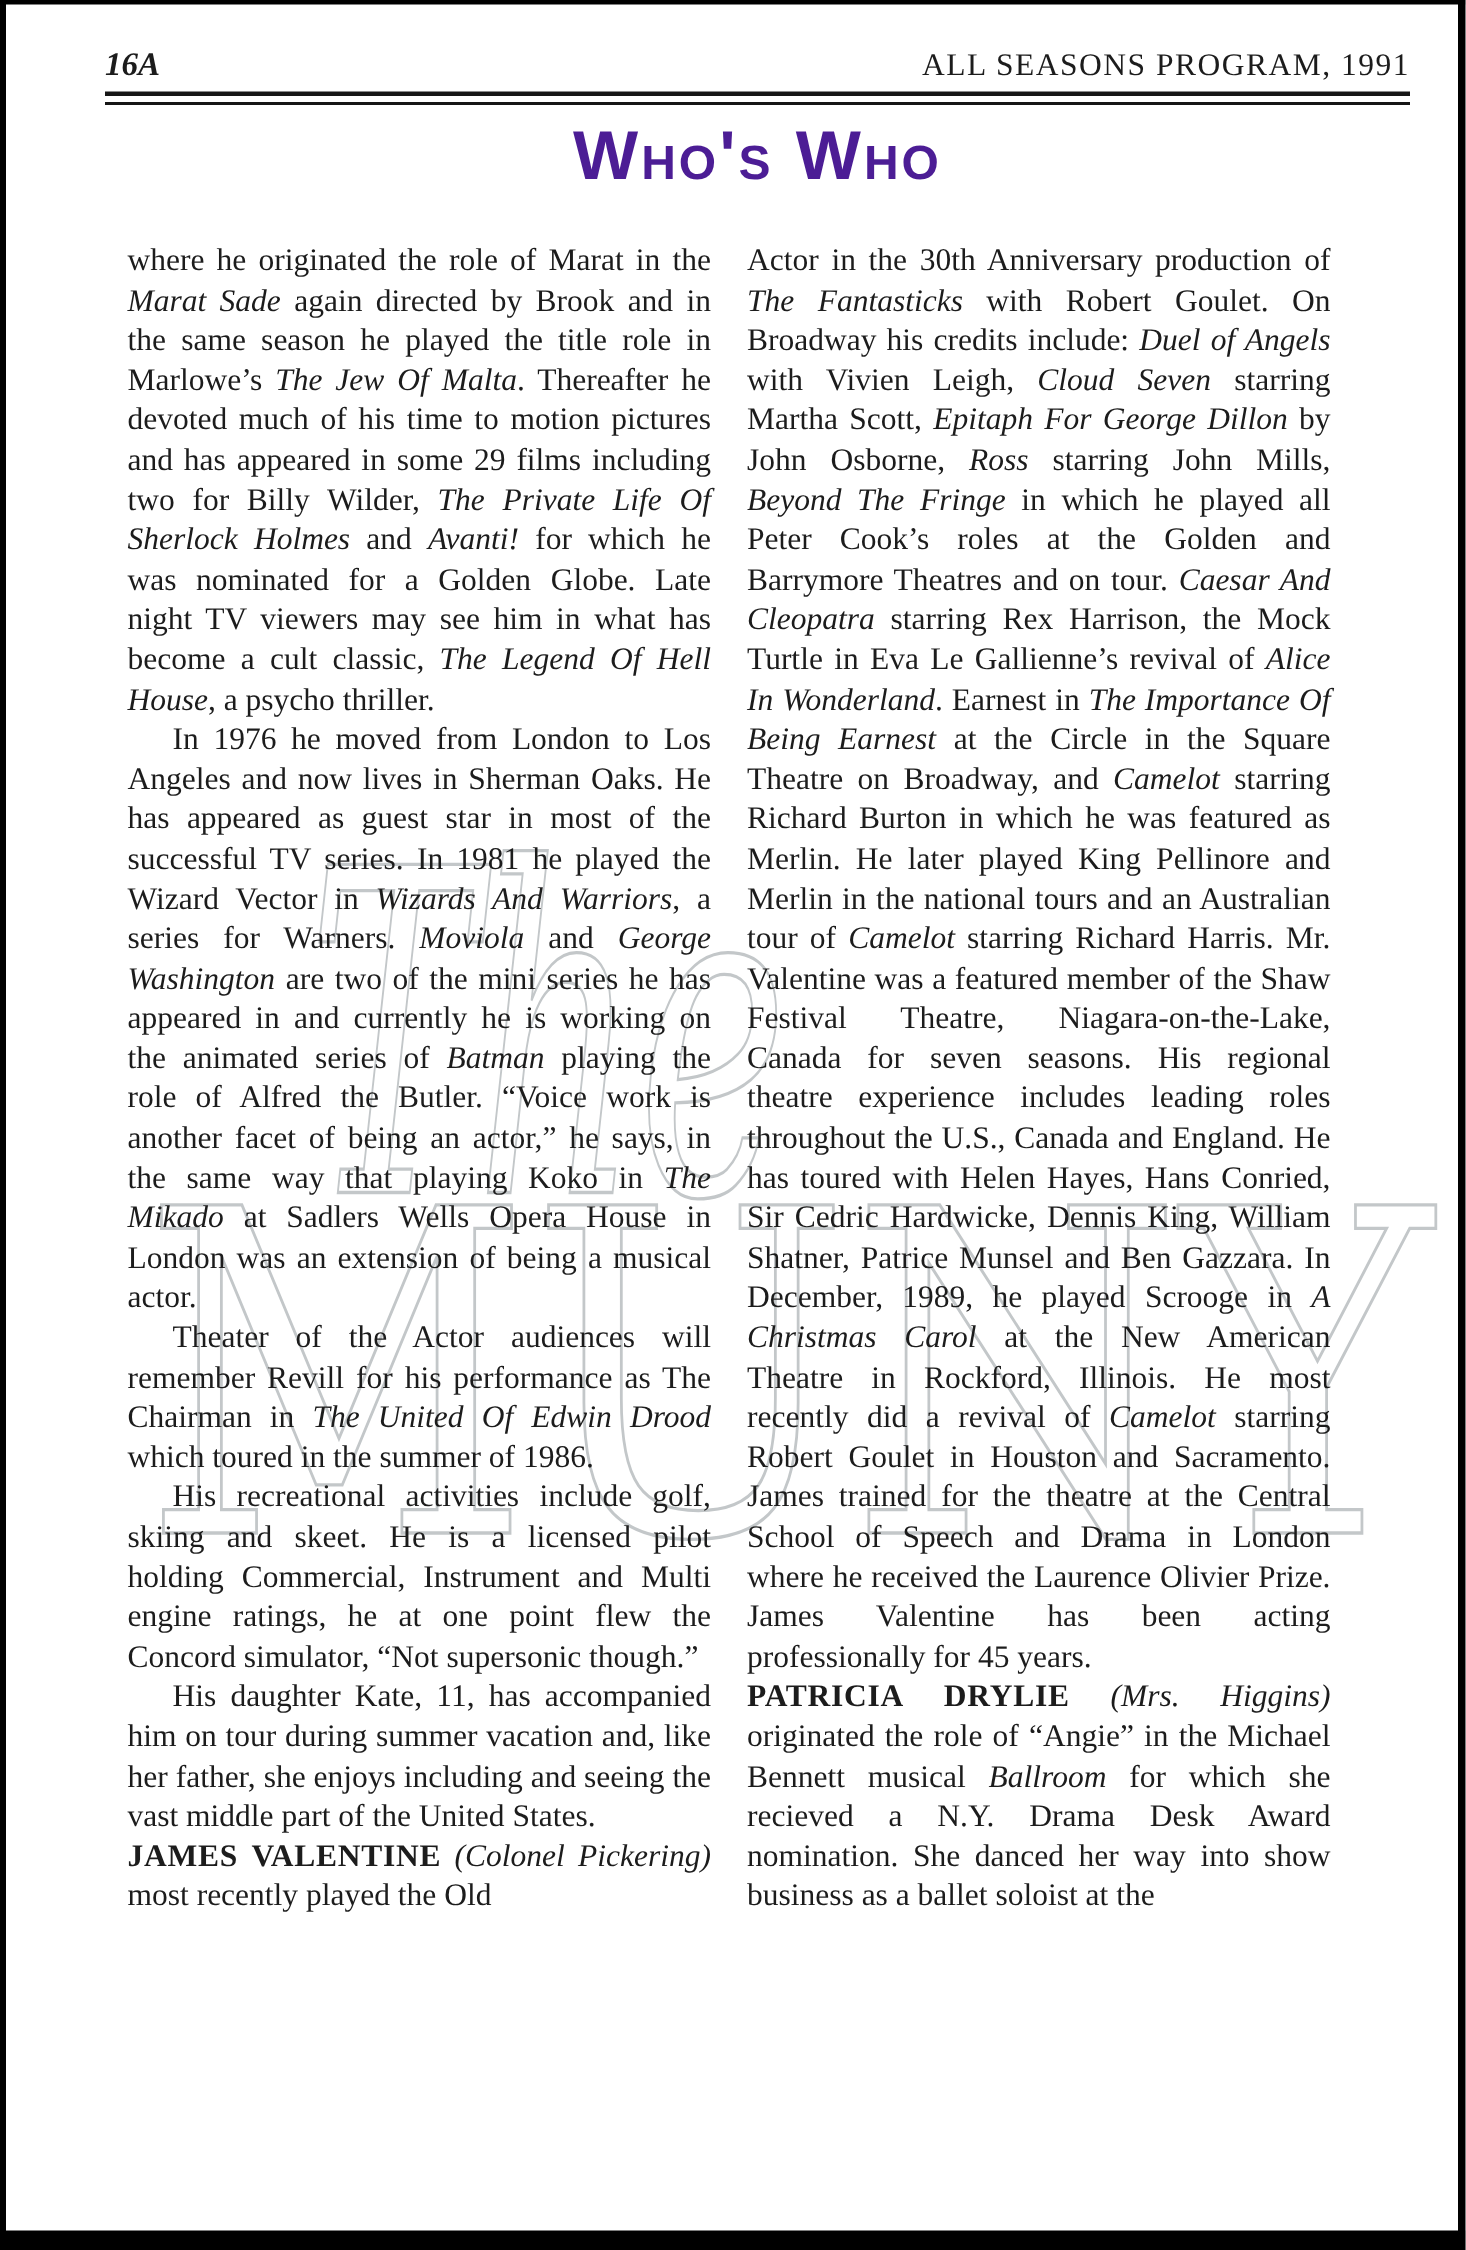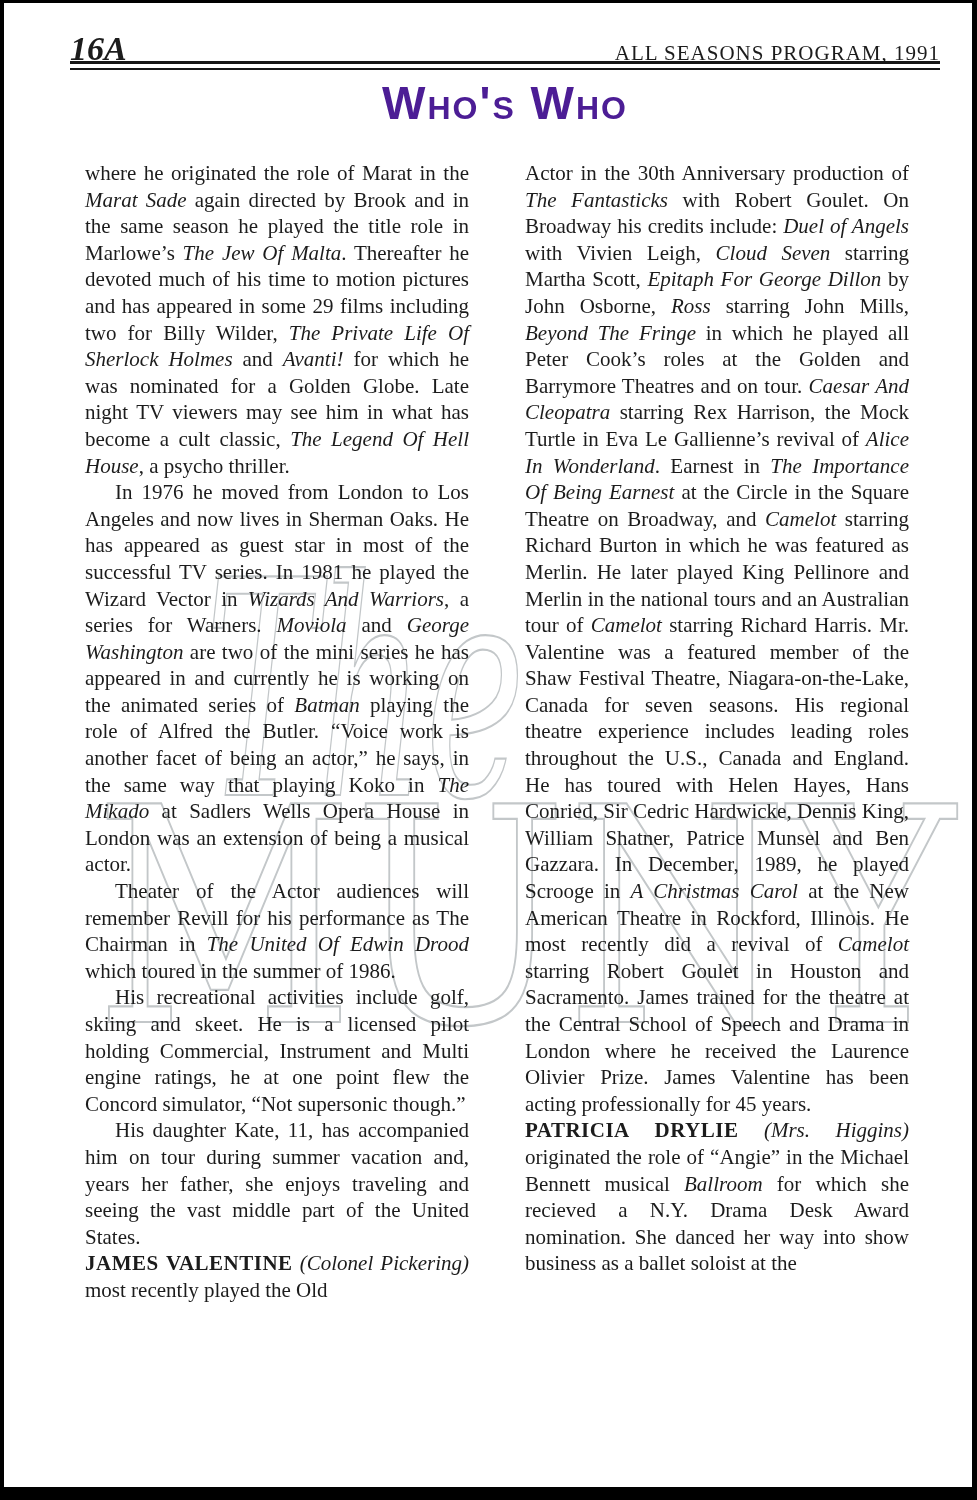--- a/index.html
+++ b/index.html
@@ -20,36 +20,36 @@
   .wm{fill:none;stroke:#c3c7c9;stroke-width:2.2px;}
   .wm-the{font-family:"DejaVu Serif",serif;font-style:italic;font-size:300px;}
   .wm-muny{font-family:"DejaVu Serif",serif;font-size:300px;}
 
   .content{position:relative;z-index:1;}
 
   .header-row{
     position:absolute;left:70px;top:30px;width:870px;
     display:flex;justify-content:space-between;align-items:baseline;
   }
-  .page-num{font-size:34px;font-weight:bold;font-style:italic;}
+  .page-num{font-size:22px;font-weight:bold;font-style:italic;}
   .program-title{font-size:21px;letter-spacing:1px;}
   .rule{
     position:absolute;left:70px;top:61px;width:870px;height:4px;
     border-top:3px solid #161616;border-bottom:2px solid #161616;
     box-sizing:content-box;
   }
   .page-title{
     position:absolute;left:70px;top:76px;width:870px;margin:0;
     text-align:center;
     font-family:"Liberation Sans",sans-serif;font-weight:bold;
     font-size:46px;font-variant:small-caps;letter-spacing:2px;color:#4c1d95;
   }
   .columns{
     position:absolute;left:85px;top:160px;width:824px;
-    display:flex;gap:56px;
+    display:flex;gap:24px;
   }
   .col{
     width:389px;text-align:justify;
     font-size:21px;line-height:26.6px;
   }
   .col p{margin:0;}
   .para.indent{text-indent:30px;}
   .para.gap-before{}
   .ital{font-style:italic;}
   .bold-name{font-weight:bold;letter-spacing:0.5px;}
@@ -74,21 +74,21 @@
     <div class="rule"></div>
 
     <h1 class="page-title">Who's Who</h1>
 
     <div class="columns">
       <div class="col">
           <p class="para"><span>where he originated the role of Marat in the </span><span class="ital">Marat Sade</span><span> again directed by Brook and in the same season he played the title role in Marlowe’s </span><span class="ital">The Jew Of Malta</span><span>. Thereafter he devoted much of his time to motion pictures and has appeared in some 29 films including two for Billy Wilder, </span><span class="ital">The Private Life Of Sherlock Holmes</span><span> and </span><span class="ital">Avanti!</span><span> for which he was nominated for a Golden Globe. Late night TV viewers may see him in what has become a cult classic, </span><span class="ital">The Legend Of Hell House</span><span>, a psycho thriller.</span></p>
           <p class="para indent"><span>In 1976 he moved from London to Los Angeles and now lives in Sherman Oaks. He has appeared as guest star in most of the successful TV series. In 1981 he played the Wizard Vector in </span><span class="ital">Wizards And Warriors</span><span>, a series for Warners. </span><span class="ital">Moviola</span><span> and </span><span class="ital">George Washington</span><span> are two of the mini series he has appeared in and currently he is working on the animated series of </span><span class="ital">Batman</span><span> playing the role of Alfred the Butler. “Voice work is another facet of being an actor,” he says, in the same way that playing Koko in </span><span class="ital">The Mikado</span><span> at Sadlers Wells Opera House in London was an extension of being a musical actor.</span></p>
           <p class="para indent"><span>Theater of the Actor audiences will remember Revill for his performance as The Chairman in </span><span class="ital">The United Of Edwin Drood</span><span> which toured in the summer of 1986.</span></p>
           <p class="para indent"><span>His recreational activities include golf, skiing and skeet. He is a licensed pilot holding Commercial, Instrument and Multi engine ratings, he at one point flew the Concord simulator, “Not supersonic though.”</span></p>
-          <p class="para indent"><span>His daughter Kate, 11, has accompanied him on tour during summer vacation and, years her father, she enjoys traveling and seeing the vast middle part of the United States.</span></p>
+          <p class="para indent"><span>His daughter Kate, 11, has accompanied him on tour during summer vacation and, like her father, she enjoys including and seeing the vast middle part of the United States.</span></p>
           <p class="para gap-before"><span class="bold-name">JAMES VALENTINE</span><span> </span><span class="ital">(Colonel Pickering)</span><span> most recently played the Old</span></p>
         </div>
       <div class="col">
           <p class="para"><span>Actor in the 30th Anniversary production of </span><span class="ital">The Fantasticks</span><span> with Robert Goulet. On Broadway his credits include: </span><span class="ital">Duel of Angels</span><span> with Vivien Leigh, </span><span class="ital">Cloud Seven</span><span> starring Martha Scott, </span><span class="ital">Epitaph For George Dillon</span><span> by John Osborne, </span><span class="ital">Ross</span><span> starring John Mills, </span><span class="ital">Beyond The Fringe</span><span> in which he played all Peter Cook’s roles at the Golden and Barrymore Theatres and on tour. </span><span class="ital">Caesar And Cleopatra</span><span> starring Rex Harrison, the Mock Turtle in Eva Le Gallienne’s revival of </span><span class="ital">Alice In Wonderland</span><span>. Earnest in </span><span class="ital">The Importance Of Being Earnest</span><span> at the Circle in the Square Theatre on Broadway, and </span><span class="ital">Camelot</span><span> starring Richard Burton in which he was featured as Merlin. He later played King Pellinore and Merlin in the national tours and an Australian tour of </span><span class="ital">Camelot</span><span> starring Richard Harris. Mr. Valentine was a featured member of the Shaw Festival Theatre, Niagara-on-the-Lake, Canada for seven seasons. His regional theatre experience includes leading roles throughout the U.S., Canada and England. He has toured with Helen Hayes, Hans Conried, Sir Cedric Hardwicke, Dennis King, William Shatner, Patrice Munsel and Ben Gazzara. In December, 1989, he played Scrooge in </span><span class="ital">A Christmas Carol</span><span> at the New American Theatre in Rockford, Illinois. He most recently did a revival of </span><span class="ital">Camelot</span><span> starring Robert Goulet in Houston and Sacramento. James trained for the theatre at the Central School of Speech and Drama in London where he received the Laurence Olivier Prize. James Valentine has been acting professionally for 45 years.</span></p>
           <p class="para gap-before"><span class="bold-name">PATRICIA DRYLIE</span><span> </span><span class="ital">(Mrs. Higgins)</span><span> originated the role of “Angie” in the Michael Bennett musical </span><span class="ital">Ballroom</span><span> for which she recieved a N.Y. Drama Desk Award nomination. She danced her way into show business as a ballet soloist at the</span></p>
         </div>
     </div>
 
   </div>
 

